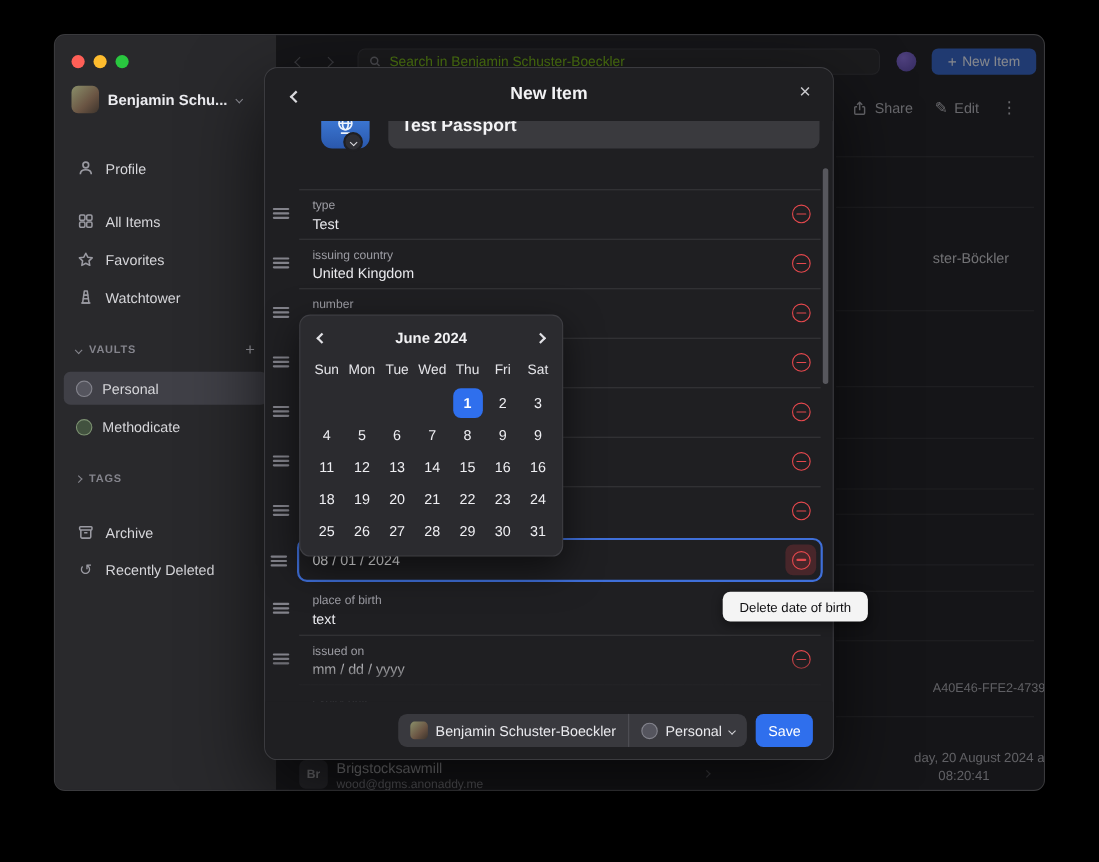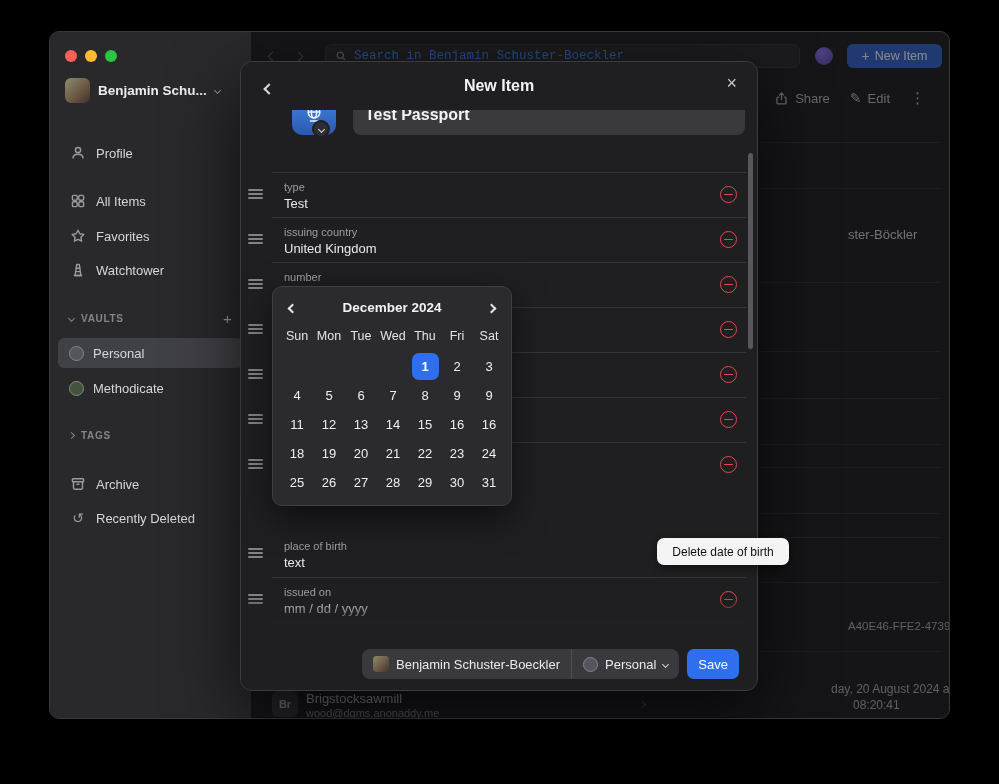--- a/index.html
+++ b/index.html
@@ -33,21 +33,21 @@
   .chev{display:inline-block;width:7px;height:7px;border-right:1.6px solid currentColor;border-bottom:1.6px solid currentColor;}
   .chev.down{transform:rotate(45deg);}
   .chev.right{transform:rotate(-45deg);}
   .chev.left{transform:rotate(135deg);}
   .chev.sm{width:5px;height:5px;}
   .dim{color:#8e8e96;}
 
   
   .main{position:absolute;left:201px;top:0;right:0;bottom:0;background:#202023;border-left:1px solid #161618;}
   .navarrow{position:absolute;top:15px;color:#63636a;font-size:14px;}
-  .searchbar{position:absolute;left:73px;top:12px;width:475px;height:24px;background:#2b2b2e;border:1px solid #3a3a3e;border-radius:7px;display:flex;align-items:center;gap:7px;padding:0 9px;color:#3b82f6;font-family:Liberation Mono, monospace;}
+  .searchbar{position:absolute;left:73px;top:12px;width:475px;height:24px;background:#2b2b2e;border:1px solid #3a3a3e;border-radius:7px;display:flex;align-items:center;gap:7px;padding:0 9px;color:#84cc16;}
   .searchbar .ph{font-size:12.5px;white-space:nowrap;overflow:hidden;}
   .status-circle{position:absolute;left:563px;top:15px;width:18px;height:18px;border-radius:50%;background:radial-gradient(circle at 35% 30%,#8d72e2,#5a48a8);}
   .newitem-btn{position:absolute;left:595px;top:12px;width:95px;height:24px;background:#3565c8;border:none;border-radius:6px;color:#eef2fb;font-size:12.5px;display:flex;align-items:center;justify-content:center;gap:5px;font-family:inherit;}
   .actions{position:absolute;right:24px;top:57px;display:flex;align-items:center;gap:20px;color:#b8b8be;font-size:13px;}
   .actions .grp{display:flex;align-items:center;gap:6px;}
   .dline{position:absolute;left:508px;width:180px;height:1px;background:#333337;}
   .detail-frag{position:absolute;color:#c9c9cd;font-size:13px;white-space:nowrap;}
   .detail-dim{position:absolute;color:#a9a9af;font-size:11.5px;white-space:nowrap;overflow:hidden;}
   .list-avatar{position:absolute;left:20px;top:659px;width:26px;height:26px;border-radius:6px;background:#3e3e44;color:#c4c4ca;font-size:11px;display:flex;align-items:center;justify-content:center;font-weight:700;}
   .list-title{position:absolute;left:54px;top:659px;font-size:13px;color:#dcdce0;}
@@ -374,20 +374,31 @@
 
     <div class="frow" style="top:380px">
       <span class="drag">
           <i></i>
           <i></i>
           <i></i>
         </span>
       <span class="delwrap"><span class="del"></span></span>
     </div>
 
+    <div class="frow-focus">
+      <span class="drag">
+          <i></i>
+          <i></i>
+          <i></i>
+        </span>
+      <span class="val">08 / 01 / 2024</span>
+      <span class="del-hover">
+        <span class="del"></span>
+      </span>
+    </div>
 
     <div class="frow" style="top:470px;border-top:none">
       <span class="drag">
           <i></i>
           <i></i>
           <i></i>
         </span>
       <div class="lbl">place of birth</div>
       <div class="val">text</div>
     </div>
@@ -410,21 +421,21 @@
           <i></i>
         </span>
       <div class="lbl">expiry date</div>
     </div>
 
     <div class="mscroll"></div>
 
     <div class="calendar">
       <div class="cal-nav">
         <span><i class="chev left"></i></span>
-        <span class="cal-title">December 2024</span>
+        <span class="cal-title">June 2024</span>
         <span><i class="chev right"></i></span>
       </div>
       <div class="cal-weekdays">
           <div class="cal-wd">Sun</div>
           <div class="cal-wd">Mon</div>
           <div class="cal-wd">Tue</div>
           <div class="cal-wd">Wed</div>
           <div class="cal-wd">Thu</div>
           <div class="cal-wd">Fri</div>
           <div class="cal-wd">Sat</div>

